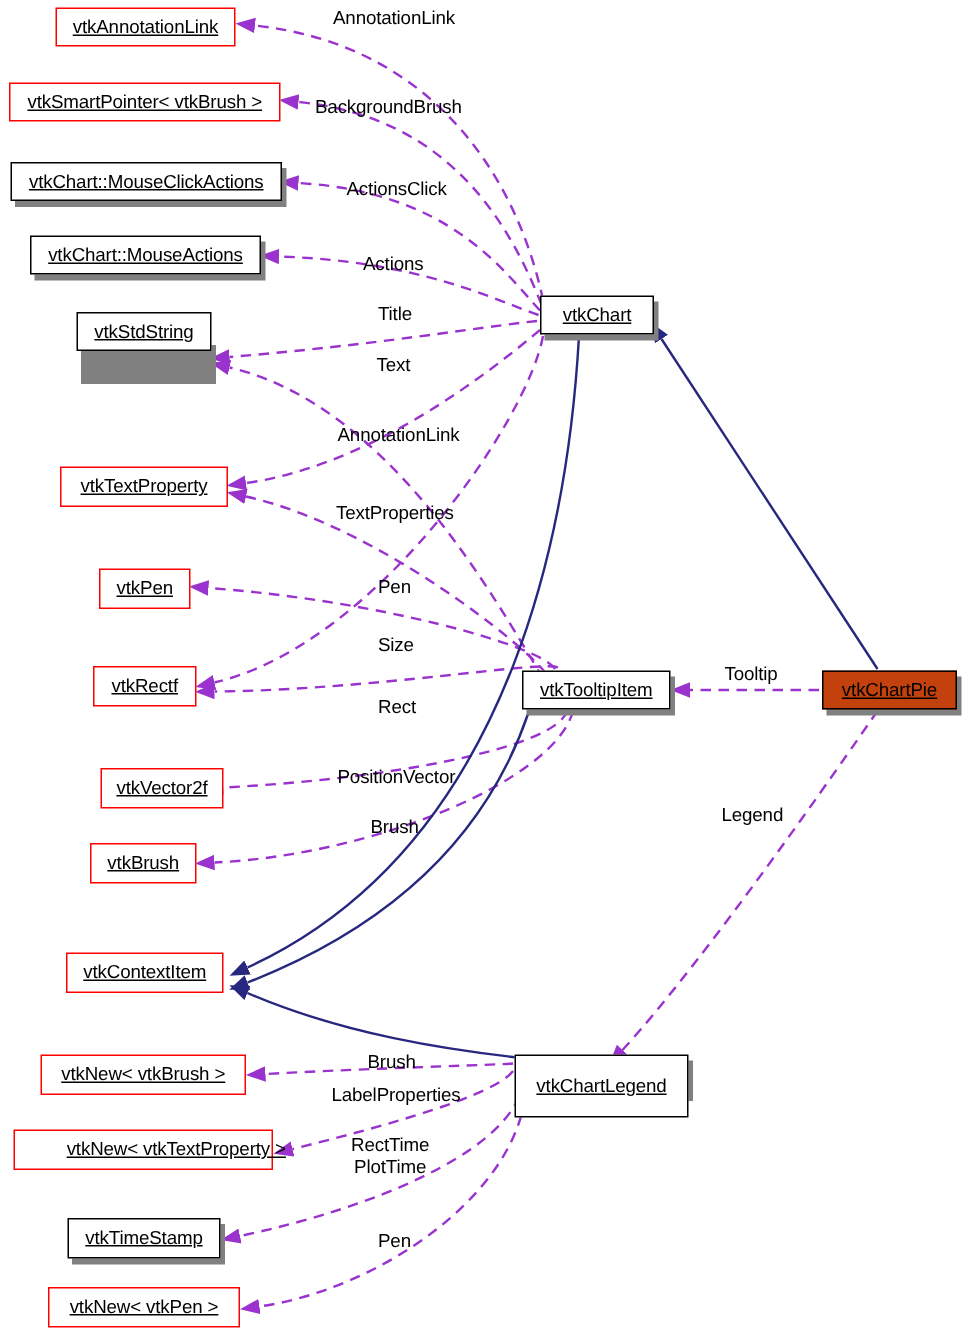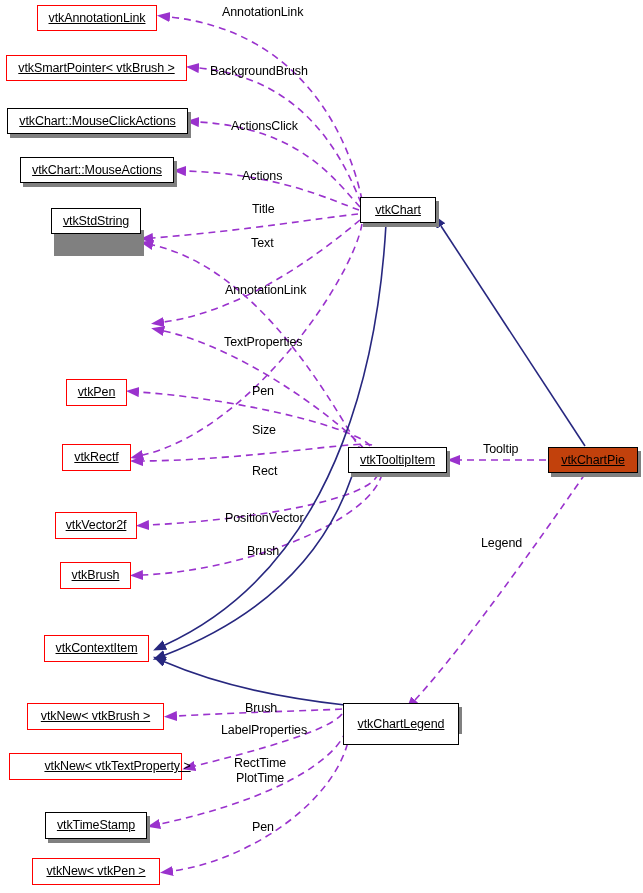--- a/index.html
+++ b/index.html
@@ -130,30 +130,33 @@
   <div class="node-shadow" style="left:23px; top:161px; width:154px; height:26px;"></div>
   <div class="node black" style="left:20px; top:157px; width:154px; height:26px;">
     <span class="node-label">vtkChart::MouseActions</span>
   </div>
 
   <div class="node-shadow" style="left:54px; top:230px; width:90px; height:26px;"></div>
   <div class="node black" style="left:51px; top:208px; width:90px; height:26px;">
     <span class="node-label">vtkStdString</span>
   </div>
 
+  <div class="node red" style="left:40px; top:311px; width:112px; height:27px;">
+    <span class="node-label">vtkTextProperty</span>
+  </div>
 
   <div class="node red" style="left:66px; top:379px; width:61px; height:27px;">
     <span class="node-label">vtkPen</span>
   </div>
 
   <div class="node red" style="left:62px; top:444px; width:69px; height:27px;">
     <span class="node-label">vtkRectf</span>
   </div>
 
-  <div class="node red" style="left:55px; top:512px; width:82px; height:27px;">
+  <div class="node red" style="left:67px; top:512px; width:82px; height:27px;">
     <span class="node-label">vtkVector2f</span>
   </div>
 
   <div class="node red" style="left:60px; top:562px; width:71px; height:27px;">
     <span class="node-label">vtkBrush</span>
   </div>
 
   <div class="node red" style="left:44px; top:635px; width:105px; height:27px;">
     <span class="node-label">vtkContextItem</span>
   </div>

